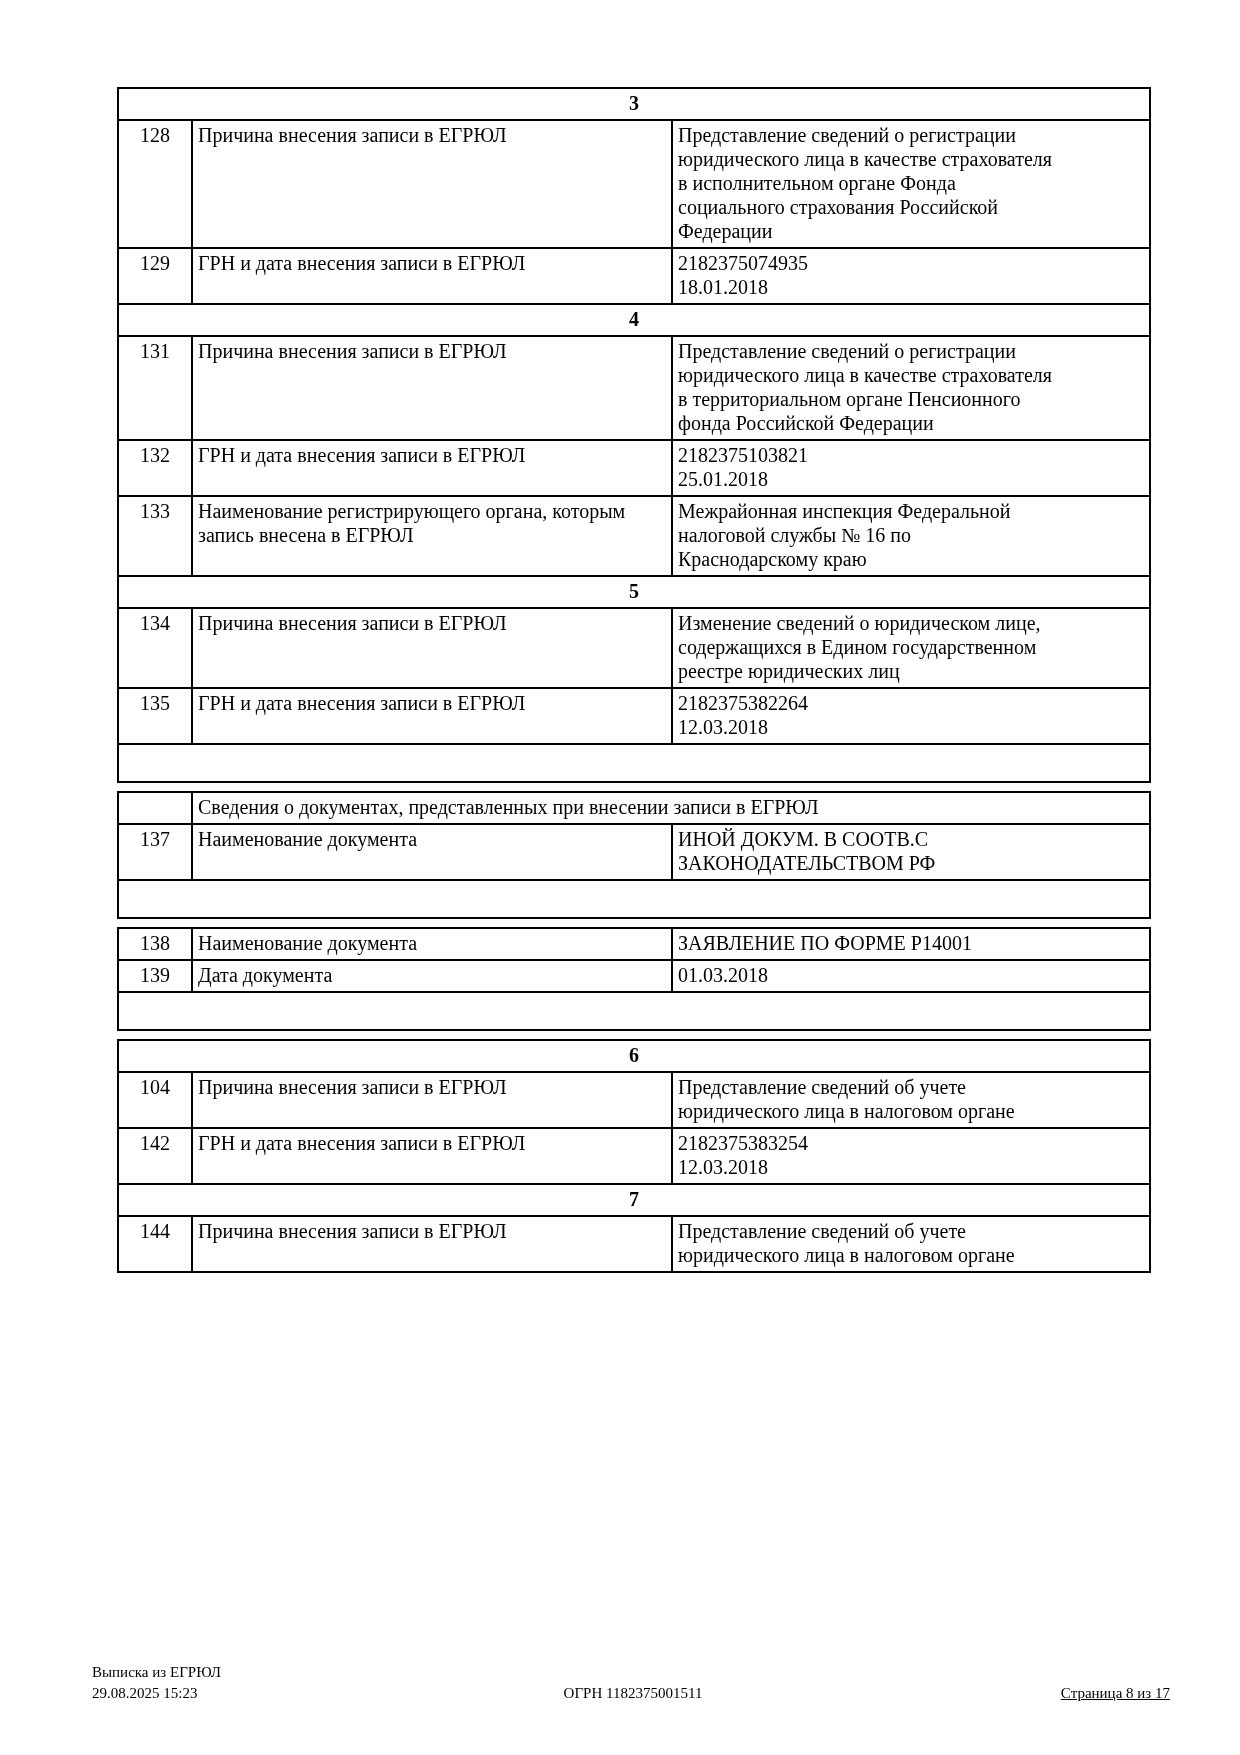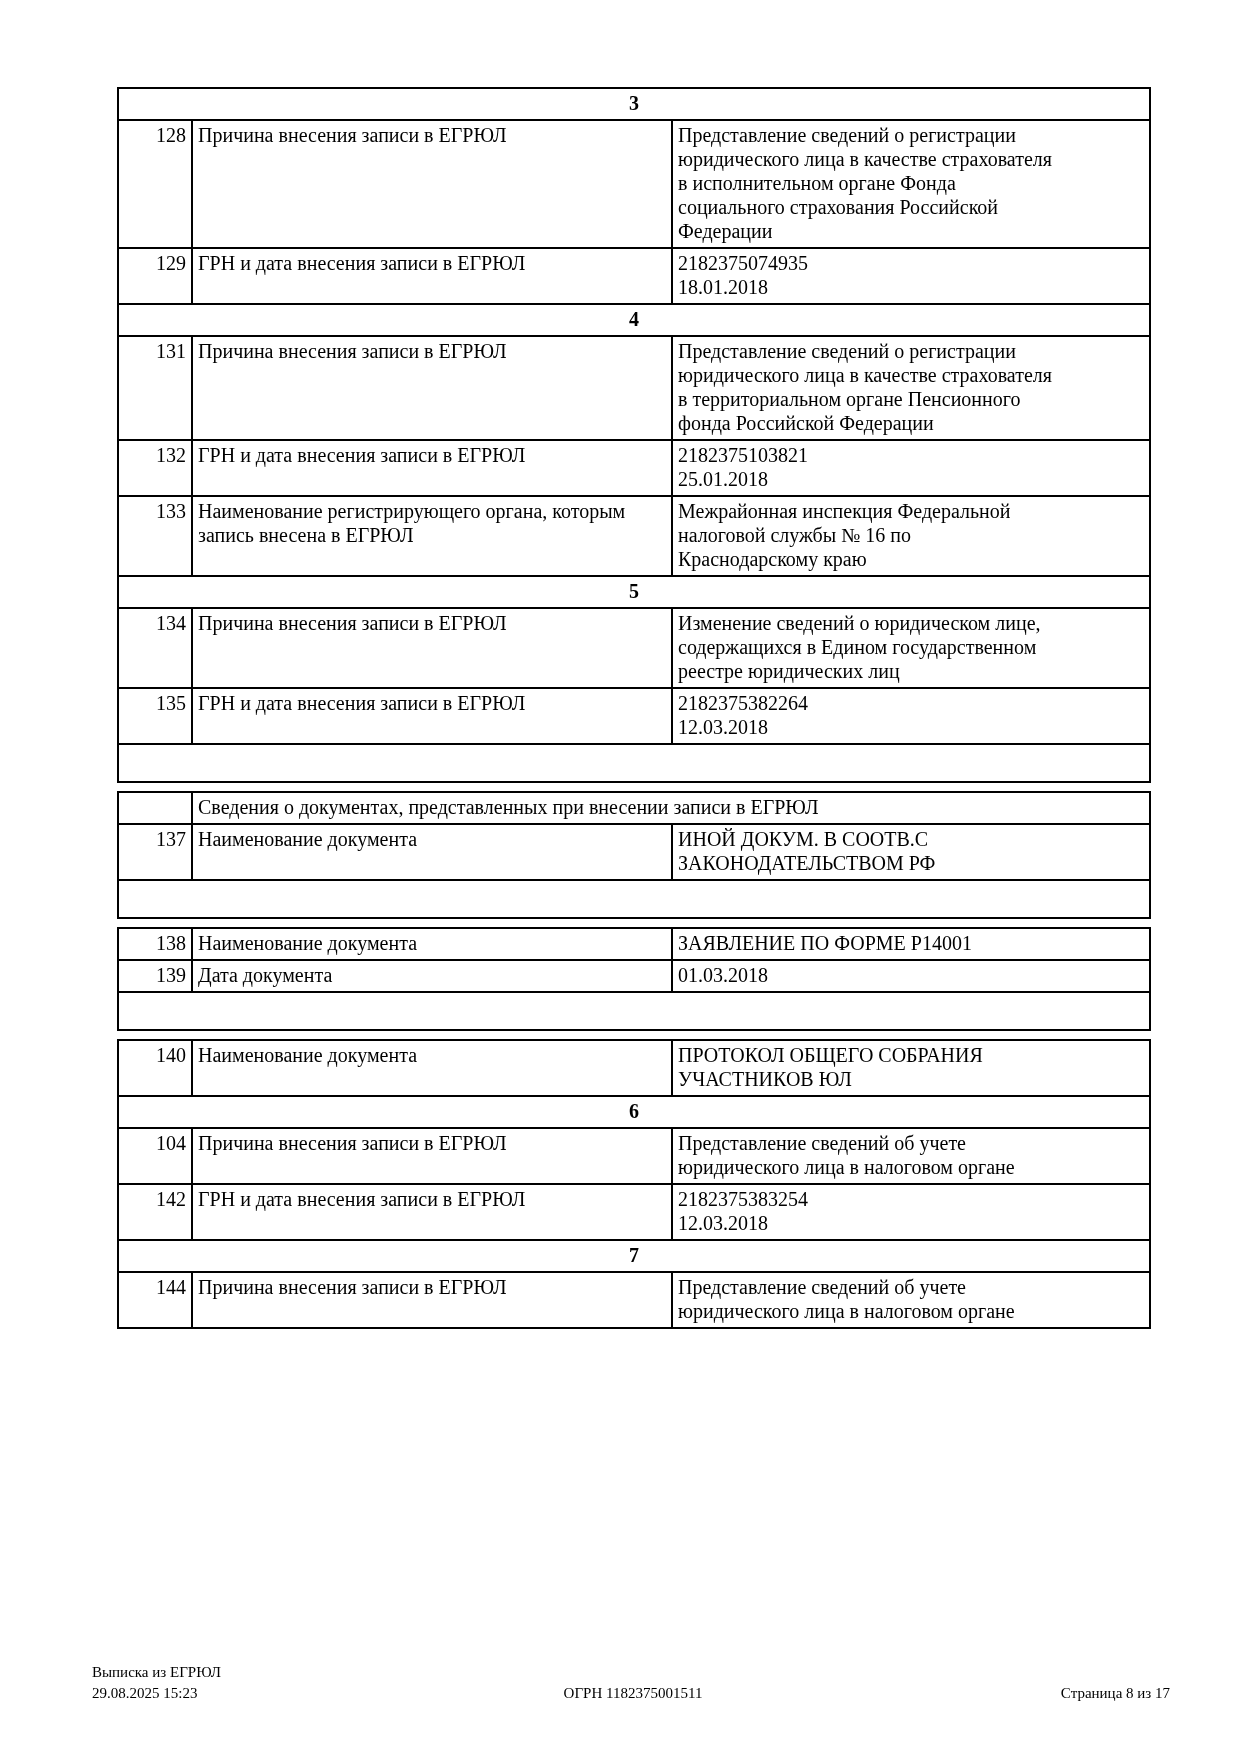--- a/index.html
+++ b/index.html
@@ -19,33 +19,33 @@
     margin:0 0 8px 0;
   }
   table.doc-table td{
     border:2px solid #000000;
     vertical-align:top;
     font-size:20px;
     line-height:24px;
     padding:2px 5px 4px 5px;
     overflow:hidden;
   }
-  td.num-cell{text-align:right;padding-left:2px;padding-right:2px;margin-top:16px;}
+  td.num-cell{text-align:center;padding-left:2px;padding-right:2px;margin-top:16px;}
   td.value-cell{white-space:pre-line;}
   td.section-cell{
     text-align:center;
     font-weight:bold;
     padding-top:4px;padding-bottom:6px;
   }
   td.spacer-cell{height:30px;padding:0;}
   td.span-cell{}
   .footer{position:absolute;left:0;top:1662px;width:1240px;font-size:15px;line-height:21px;}
   .footer-left{position:absolute;left:92px;top:0;}
   .footer-center{position:absolute;left:117px;top:21px;width:1032px;text-align:center;}
-  .footer-right{position:absolute;right:70px;top:21px;text-align:right;}
+  .footer-right{position:absolute;right:70px;top:21px;text-align:right;text-decoration:underline;}
 </style>
 </head>
 <body>
 
 <div class="page">
 
   <div class="table-area">
       <table class="doc-table">
         <colgroup>
           <col style="width: 74px;">
@@ -160,26 +160,20 @@
           </tr>
         </tbody>
       </table>
       <table class="doc-table">
         <colgroup>
           <col style="width: 74px;">
           <col style="width: 480px;">
           <col style="width: 478px;">
         </colgroup>
         <tbody>
-          <tr>
-            <td class="num-cell">140</td>
-            <td class="label-cell">Наименование документа</td>
-            <td class="value-cell">ПРОТОКОЛ ОБЩЕГО СОБРАНИЯ
-УЧАСТНИКОВ ЮЛ</td>
-          </tr>
           <tr>
             <td class="section-cell" colspan="3">6</td>
           </tr>
           <tr>
             <td class="num-cell">104</td>
             <td class="label-cell">Причина внесения записи в ЕГРЮЛ</td>
             <td class="value-cell">Представление сведений об учете
 юридического лица в налоговом органе</td>
           </tr>
           <tr>

